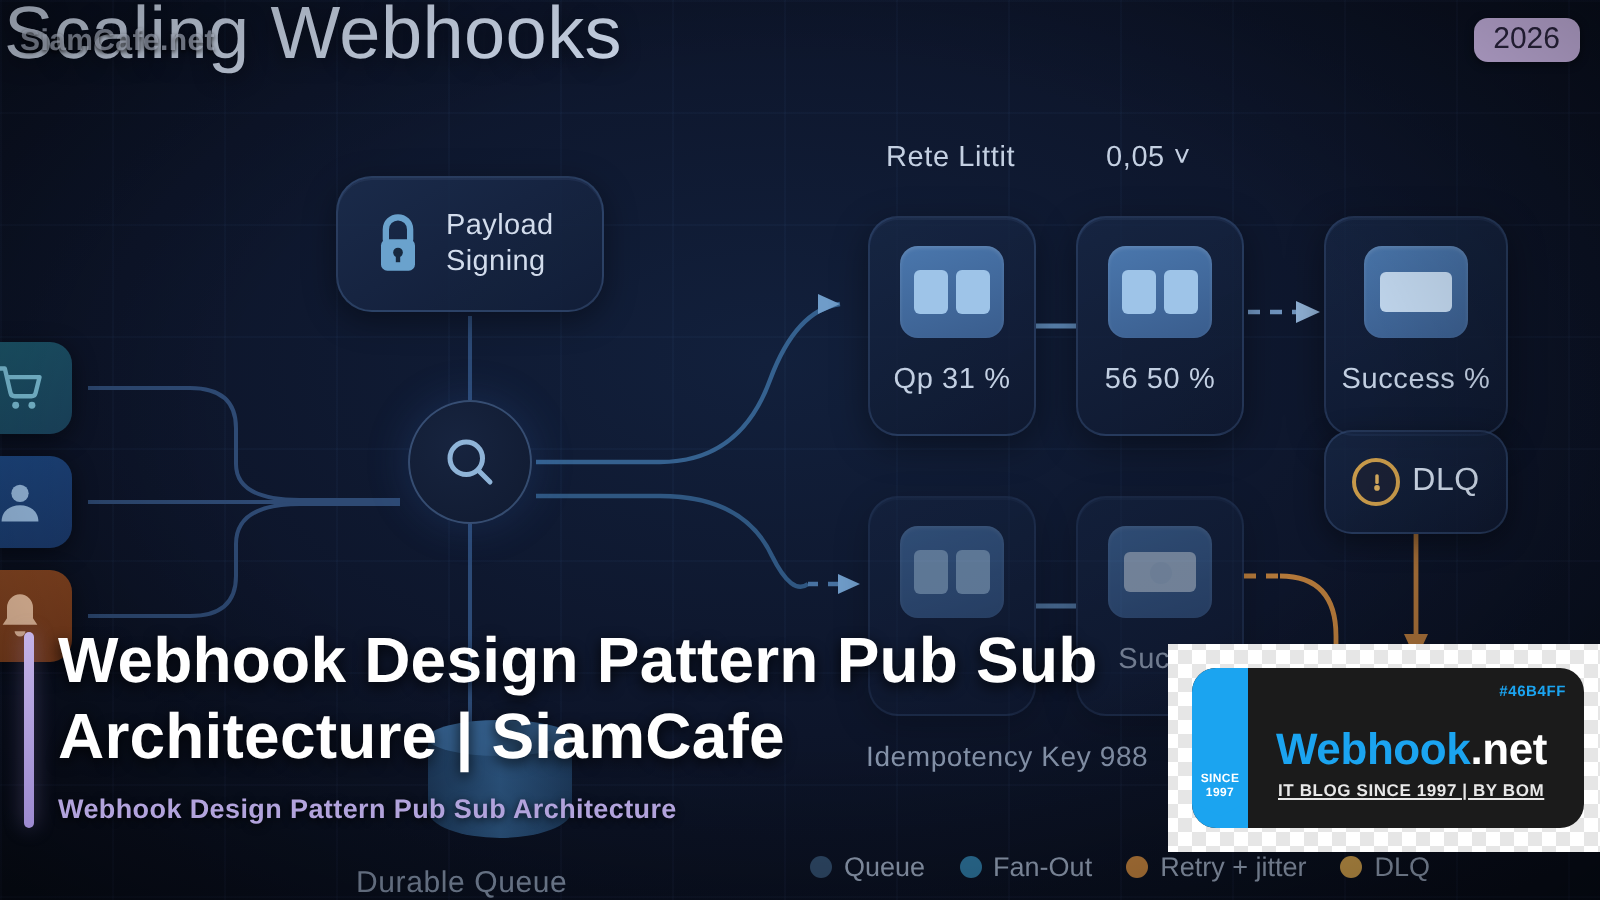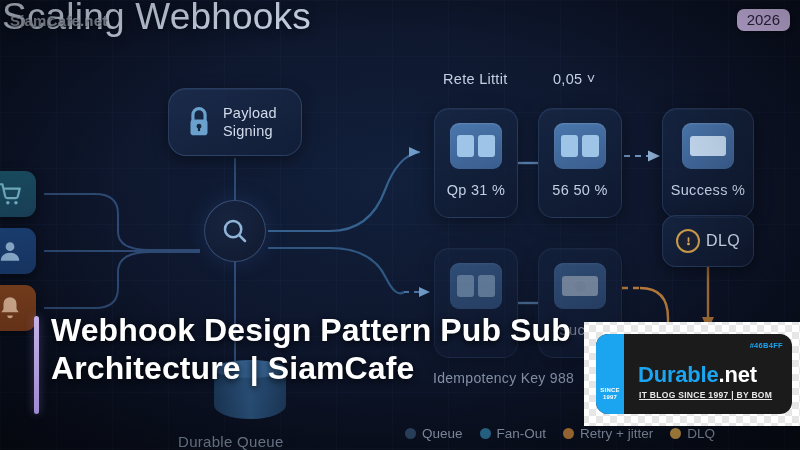--- a/index.html
+++ b/index.html
@@ -145,21 +145,21 @@
   .legend {
     position:absolute; left:405px; top:426px;
     display:flex; align-items:center; gap:17px;
   }
   .legend .item { display:flex; align-items:center; gap:6px; }
   .legend .swatch { width:11px; height:11px; border-radius:50%; }
   .legend .txt { font-size:13.5px; color:#8e9bb0; white-space:nowrap; }
 
   
   .overlay {
-    position:absolute; left:34px; top:312px; width:585px;
+    position:absolute; left:12px; top:312px; width:585px;
   }
   .accent-bar {
     position:absolute; left:0; top:4px; width:5px; height:98px;
     background:linear-gradient(#c4b3e8,#9d8ad0); border-radius:3px;
     box-shadow:0 0 10px rgba(170,150,230,.35);
   }
   .ov-title {
     margin-left:17px; font-size:32px; font-weight:700; color:#ffffff;
     line-height:1.18; letter-spacing:.1px;
     text-shadow:0 2px 7px rgba(0,0,0,.85);
@@ -392,30 +392,31 @@
       <span class="swatch" style="background:#c89a4a"></span>
       <span class="txt">DLQ</span>
     </div>
   </div>
 
   <div class="vignette"></div>
 
   <div class="overlay">
     <div class="accent-bar"></div>
     <div class="ov-title">Webhook Design Pattern Pub Sub Architecture | SiamCafe</div>
+    <div class="ov-sub">Webhook Design Pattern Pub Sub Architecture</div>
   </div>
 
   <div class="logo-wrap">
     <div class="logo-card">
       <div class="logo-stripe"></div>
       <div class="since-badge">
         <div>SINCE</div>
         <div>1997</div>
         <div class="tri"></div>
       </div>
       <div class="logo-hex">#46B4FF</div>
       <div class="logo-main">
-        <span class="blue">Durable</span><span>.net</span>
+        <span class="blue">Webhook</span><span>.net</span>
       </div>
       <div class="logo-tag">IT BLOG SINCE 1997 | BY BOM</div>
     </div>
   </div>
 </div>
 
 </body></html>

